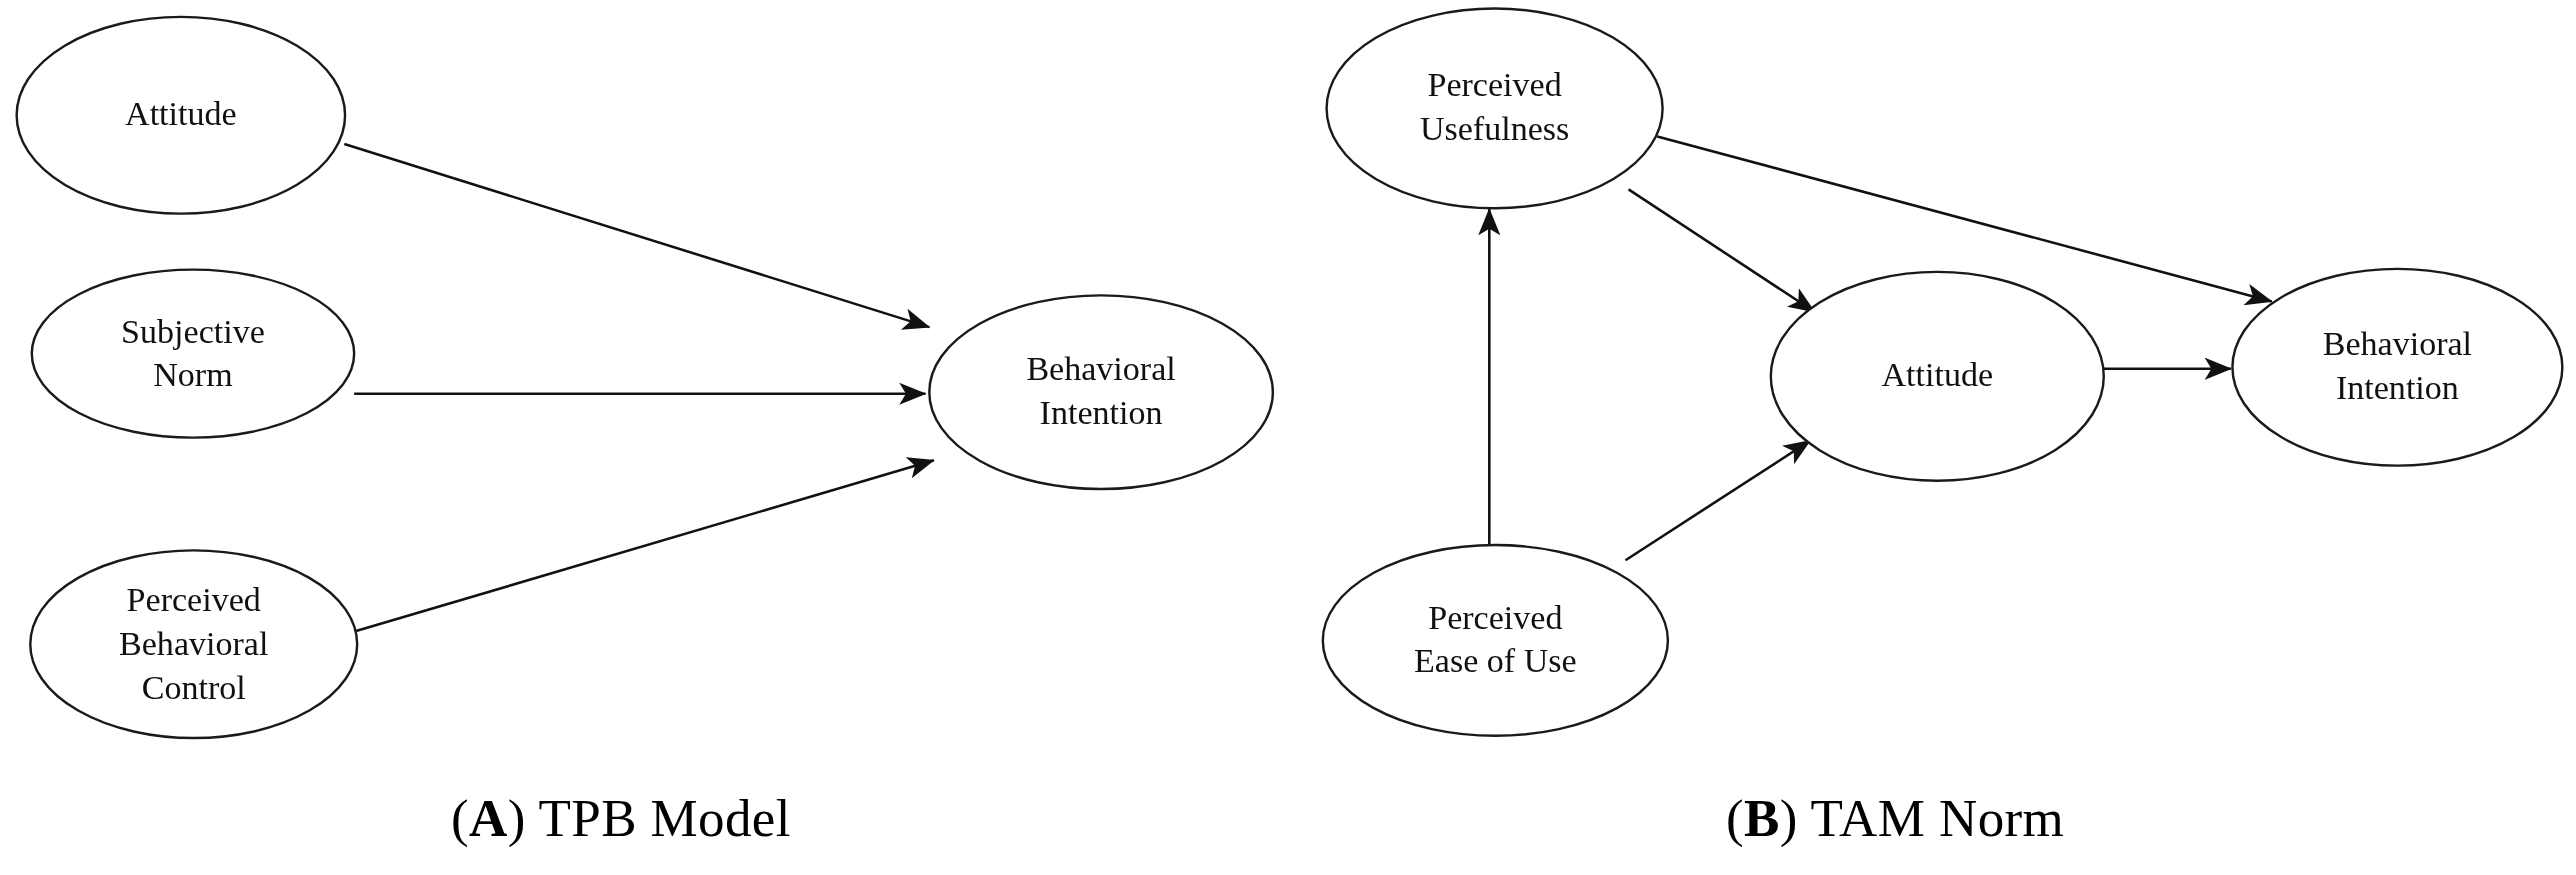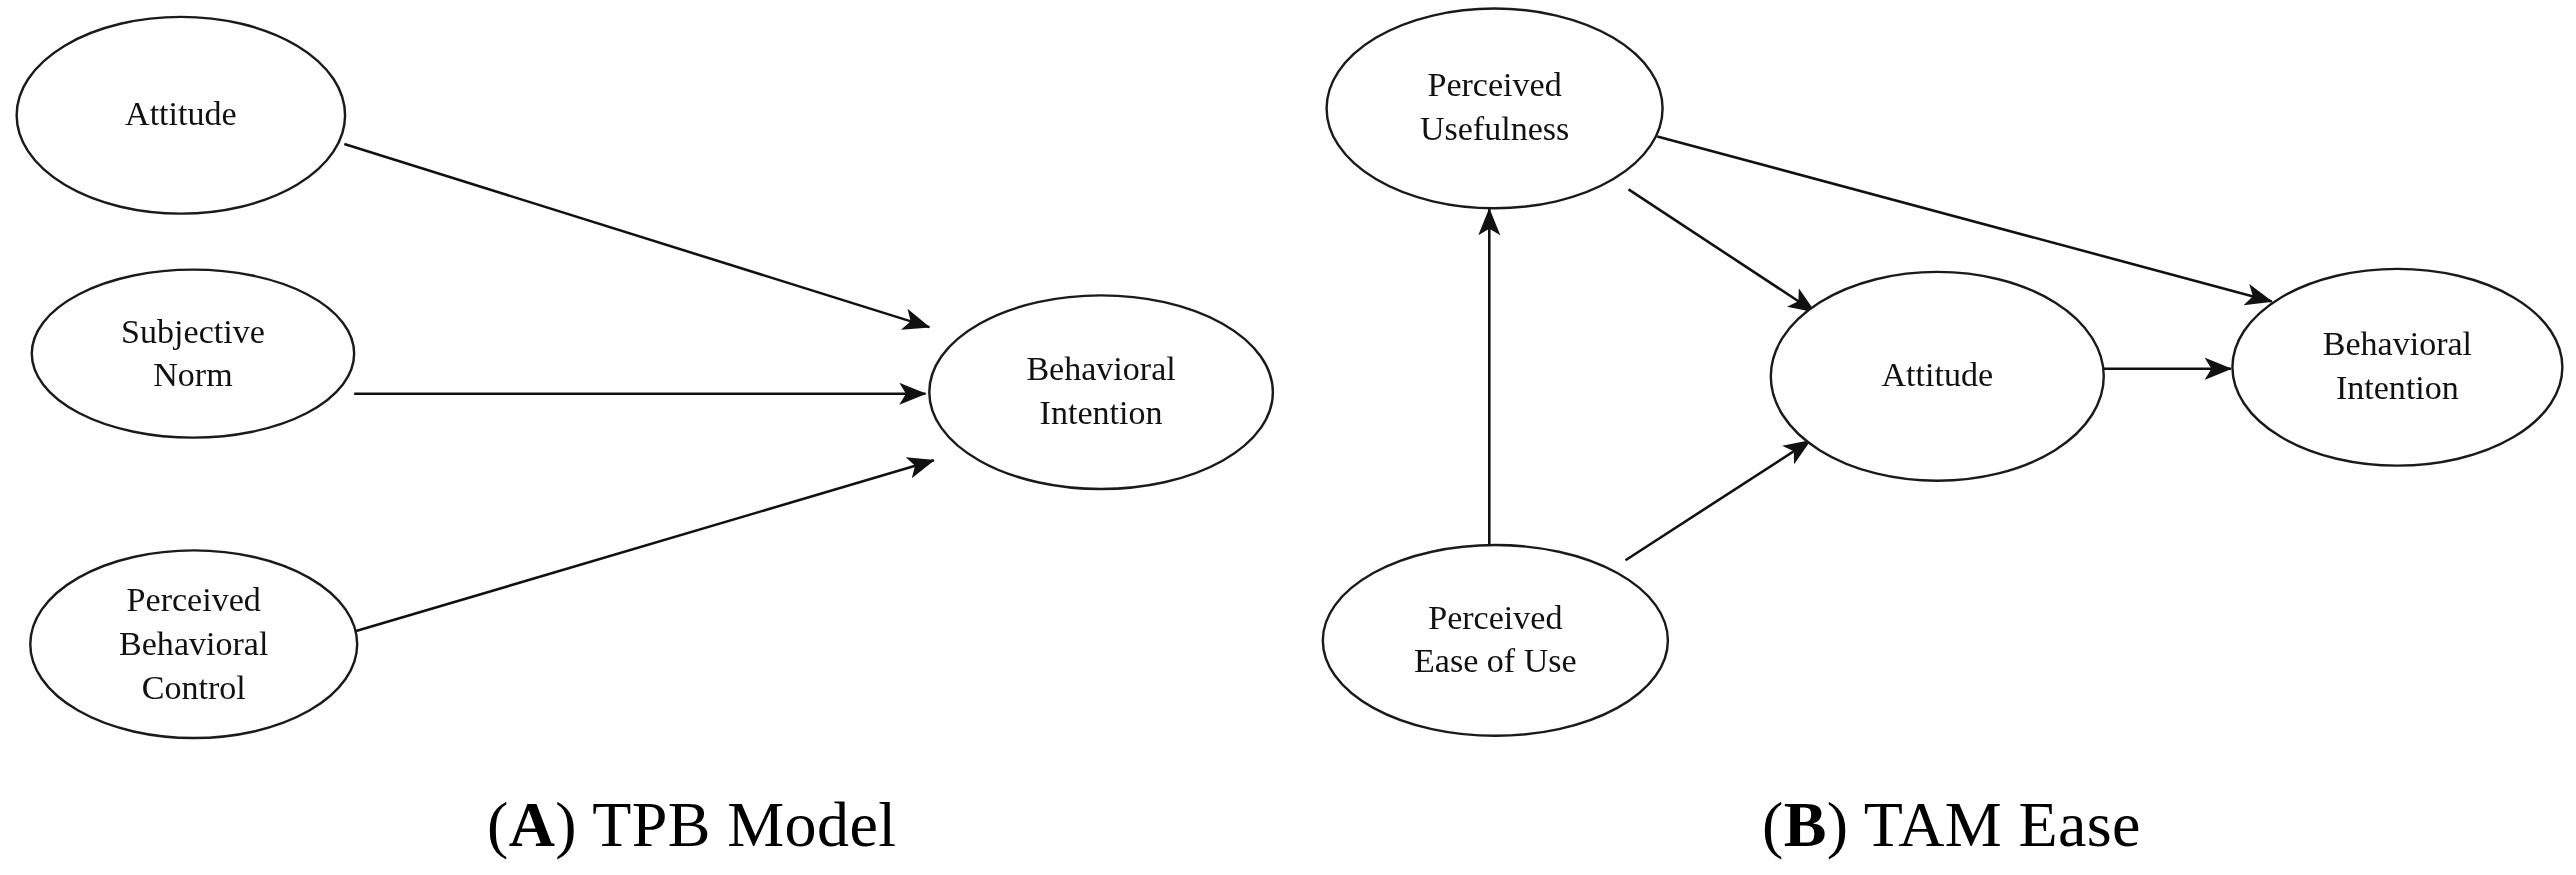--- a/index.html
+++ b/index.html
@@ -44,25 +44,24 @@
     font-family: "Liberation Serif", "DejaVu Serif", serif;
     font-size: 45px;
     fill: #111111;
     text-anchor: middle;
     dominant-baseline: middle;
     white-space: pre;
   }
   .panel-caption {
     position: absolute;
     font-family: "Liberation Serif", "DejaVu Serif", serif;
-    font-size: 64px;
+    font-size: 53px;
     color: #000000;
     white-space: nowrap;
     letter-spacing: 0.4px;
-    margin-left: 36px;
   }
   .panel-caption .cap-tag {
     font-weight: bold;
   }
   #caption-a { left: 451px;  top: 788px; }
   #caption-b { left: 1726px; top: 788px; }
 </style>
 </head>
 <body>
 
@@ -140,16 +139,16 @@
       <g>
         <ellipse class="node-ellipse" cx="3168" cy="485" rx="218" ry="130"></ellipse>
         <text class="node-label" x="3168" y="459">Behavioral</text>
         <text class="node-label" x="3168" y="517">Intention</text>
       </g>
     </g>
   </svg>
 
   <div class="panel-caption" id="caption-a"><span>(</span><span class="cap-tag">A</span><span>) TPB Model</span></div>
 
-  <div class="panel-caption" id="caption-b"><span>(</span><span class="cap-tag">B</span><span>) TAM Ease</span></div>
+  <div class="panel-caption" id="caption-b"><span>(</span><span class="cap-tag">B</span><span>) TAM Norm</span></div>
 
 </div>
 
 
 </body></html>

